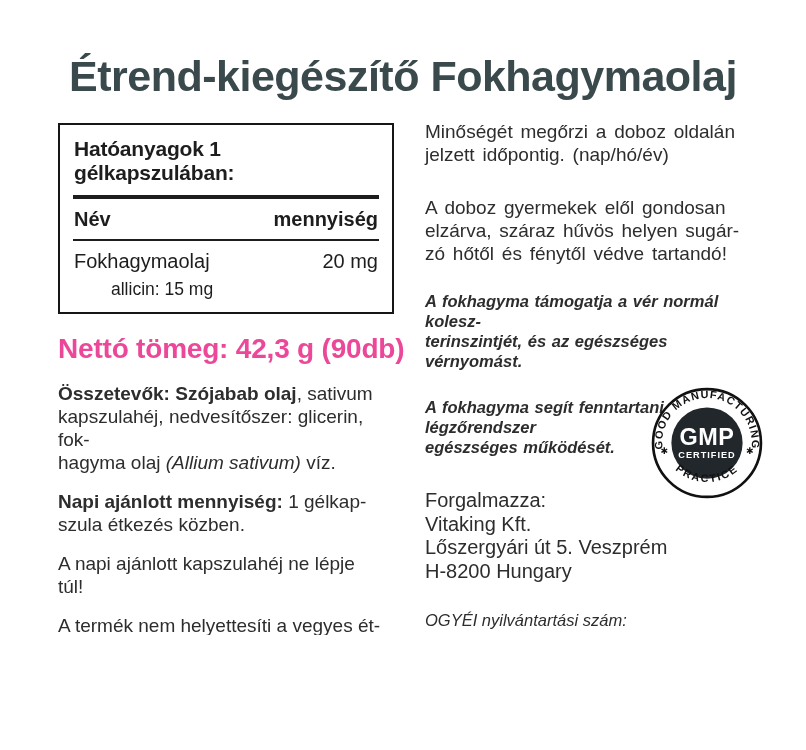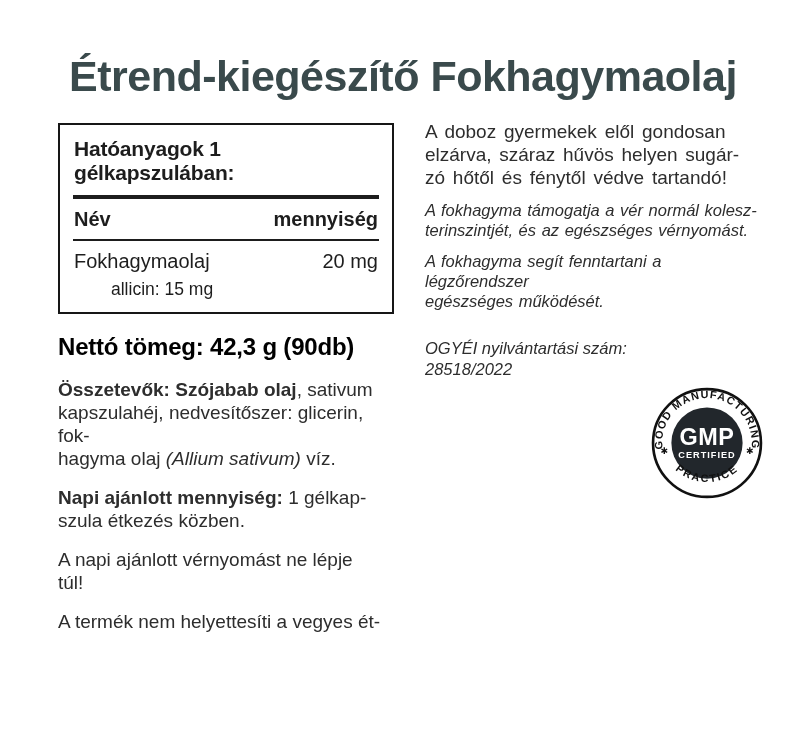--- a/index.html
+++ b/index.html
@@ -72,23 +72,23 @@
   }
   .facts-row.head { font-weight: bold; }
   .facts-sub {
     font-size: 17.5px;
     padding-left: 38px;
     margin-top: 6px;
   }
   
   .net-weight {
     margin-top: 19px;
-    font-size: 24px;
-    font-weight: bold;
-    color: #000000;
+    font-size: 28px;
+    font-weight: bold;
+    color: #ec4899;
     letter-spacing: -0.2px;
     white-space: nowrap;
   }
   .para {
     font-size: 19px;
     line-height: 23px;
     margin-top: 16px;
     white-space: pre-line;
   }
   .para.first-gap { margin-top: 17px; }
@@ -101,21 +101,22 @@
     white-space: pre-line;
     word-spacing: 2.5px;
   }
   .rpara + .rpara { margin-top: 30px; }
   .claim {
     font-size: 16.5px;
     line-height: 20px;
     font-style: italic;
     white-space: pre-line;
     word-spacing: 1px;
-    margin-top: 11px;
+    margin-top: 26px;
+    font-weight: bold;
   }
   .distributor {
     margin-top: 32px;
     font-size: 20px;
     line-height: 23.5px;
     white-space: pre-line;
   }
   .registration {
     margin-top: 27px;
     font-size: 16.5px;
@@ -158,41 +159,47 @@
 
     <div class="net-weight">Nettó tömeg: 42,3 g (90db)</div>
 
     <div class="para first-gap"><span class="b">Összetevők: Szójabab olaj</span><span>, sativum</span>
 <span>kapszulahéj, nedvesítőszer: glicerin, fok-</span>
 <span>hagyma olaj </span><span class="i">(Allium sativum)</span><span> víz.</span></div>
 
     <div class="para"><span class="b">Napi ajánlott mennyiség:</span><span>  1 gélkap-</span>
 <span>szula étkezés közben.</span></div>
 
-    <div class="para">A napi ajánlott vérnyomást ne lépje
+    <div class="para">A napi ajánlott kapszulahéj ne lépje
 túl!</div>
 
     <div class="para">A termék nem helyettesíti a vegyes ét-
 rendet, és az egészséges életmódot.</div>
 
   </div>
 
   <div class="col-right">
 
+    <div class="rpara">Minőségét megőrzi a doboz oldalán
+jelzett időpontig. (nap/hó/év)</div>
 
     <div class="rpara">A doboz gyermekek elől gondosan
 elzárva, száraz hűvös helyen sugár-
 zó hőtől és fénytől védve tartandó!</div>
 
     <div class="claim">A fokhagyma támogatja a vér normál kolesz-
 terinszintjét, és az egészséges vérnyomást.</div>
 
     <div class="claim">A fokhagyma segít fenntartani a légzőrendszer
 egészséges működését.</div>
 
+    <div class="distributor">Forgalmazza:
+Vitaking Kft.
+Lőszergyári út 5. Veszprém
+H-8200 Hungary</div>
 
     <div class="registration">OGYÉI nyilvántartási szám:
 28518/2022</div>
 
   </div>
 
   <svg class="seal" viewBox="0 0 112 112" xmlns="http://www.w3.org/2000/svg">
     <circle cx="56" cy="56" r="53" fill="#ffffff" stroke="#111111" stroke-width="2.6"></circle>
     <circle cx="56" cy="56" r="35" fill="#22272c"></circle>
     <defs>

